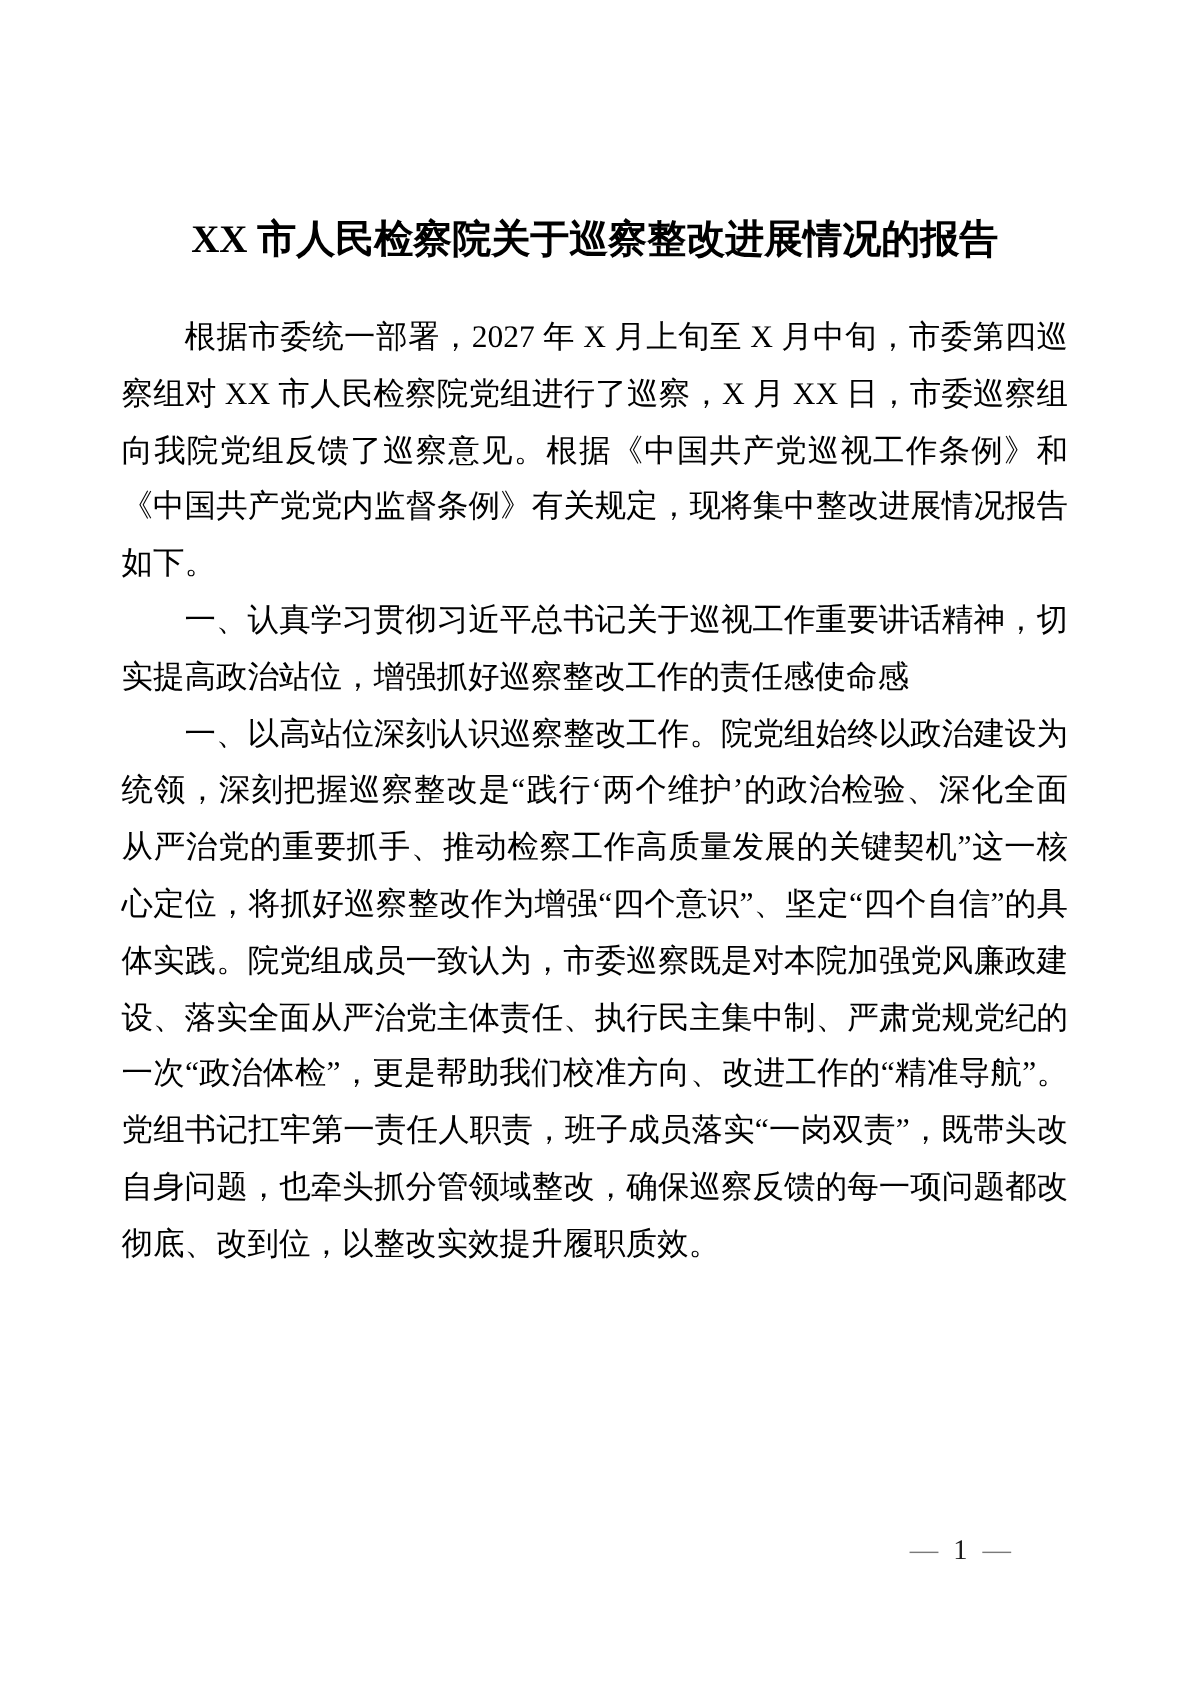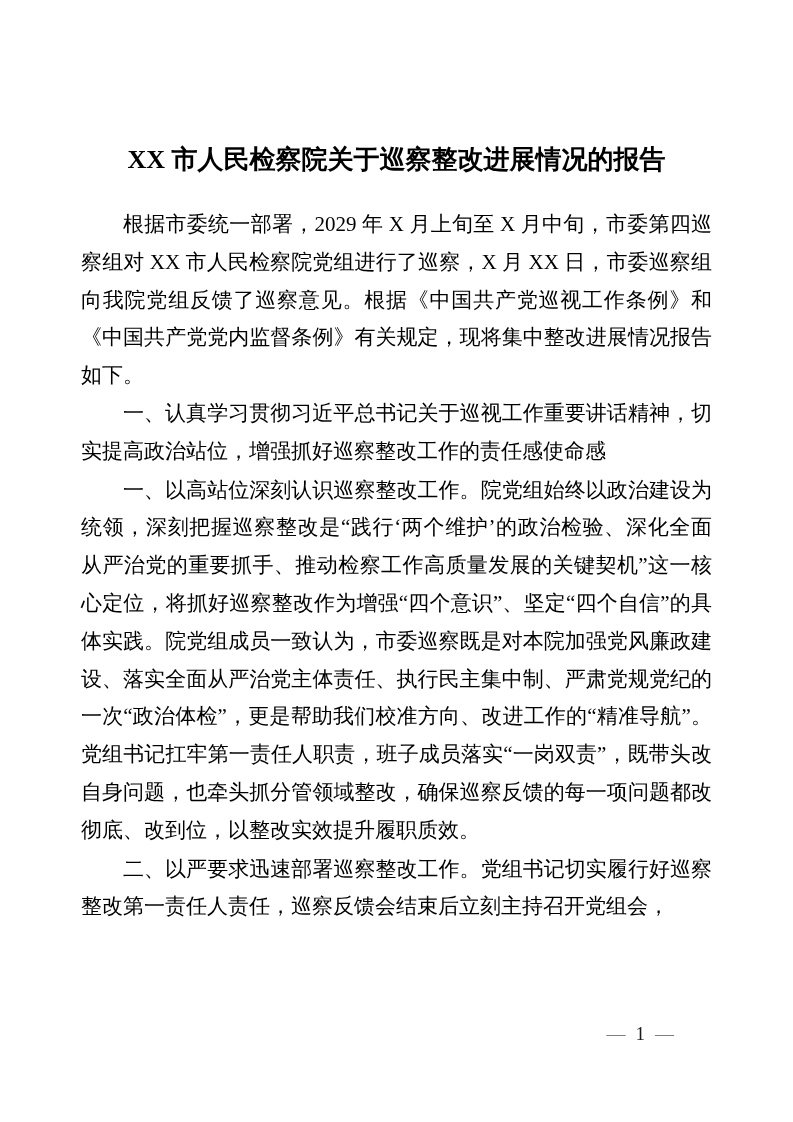--- a/index.html
+++ b/index.html
@@ -64,22 +64,21 @@
     padding: 0 8px;
   }
 </style>
 </head>
 <body>
 
 <div class="page">
   <div class="content">
     <h1 class="doc-title">XX 市人民检察院关于巡察整改进展情况的报告</h1>
     <div class="doc-body">
-        <p class="para"><span class="run">根据市委统一部署，2029 年 X 月上旬至 X 月中旬，市委第四巡察组对 XX 市人民检察院党组进行了巡察，X 月 XX 日，市委巡察组向我院党组反馈了巡察意见。根据《中国共产党巡视工作条例》和《中国共产党党内监督条例》有关规定，现将集中整改进展情况报告如下。</span></p>
+        <p class="para"><span class="run">根据市委统一部署，2027 年 X 月上旬至 X 月中旬，市委第四巡察组对 XX 市人民检察院党组进行了巡察，X 月 XX 日，市委巡察组向我院党组反馈了巡察意见。根据《中国共产党巡视工作条例》和《中国共产党党内监督条例》有关规定，现将集中整改进展情况报告如下。</span></p>
         <p class="para"><span class="run">一、认真学习贯彻习近平总书记关于巡视工作重要讲话精神，切实提高政治站位，增强抓好巡察整改工作的责任感使命感</span></p>
         <p class="para"><span class="run-hei">一、以高站位深刻认识巡察整改工作。</span><span class="run">院党组始终以政治建设为统领，深刻把握巡察整改是“践行‘两个维护’的政治检验、深化全面从严治党的重要抓手、推动检察工作高质量发展的关键契机”这一核心定位，将抓好巡察整改作为增强“四个意识”、坚定“四个自信”的具体实践。院党组成员一致认为，市委巡察既是对本院加强党风廉政建设、落实全面从严治党主体责任、执行民主集中制、严肃党规党纪的一次“政治体检”，更是帮助我们校准方向、改进工作的“精准导航”。党组书记扛牢第一责任人职责，班子成员落实“一岗双责”，既带头改自身问题，也牵头抓分管领域整改，确保巡察反馈的每一项问题都改彻底、改到位，以整改实效提升履职质效。</span></p>
-        <p class="para"><span class="run-hei">二、以严要求迅速部署巡察整改工作。</span><span class="run">党组书记切实履行好巡察整改第一责任人责任，巡察反馈会结束后立刻主持召开党组会，</span></p>
       </div>
   </div>
   <div class="page-footer">
     <span class="dash">—</span><span class="num">1</span><span class="dash">—</span>
   </div>
 </div>
 
 </body></html>

